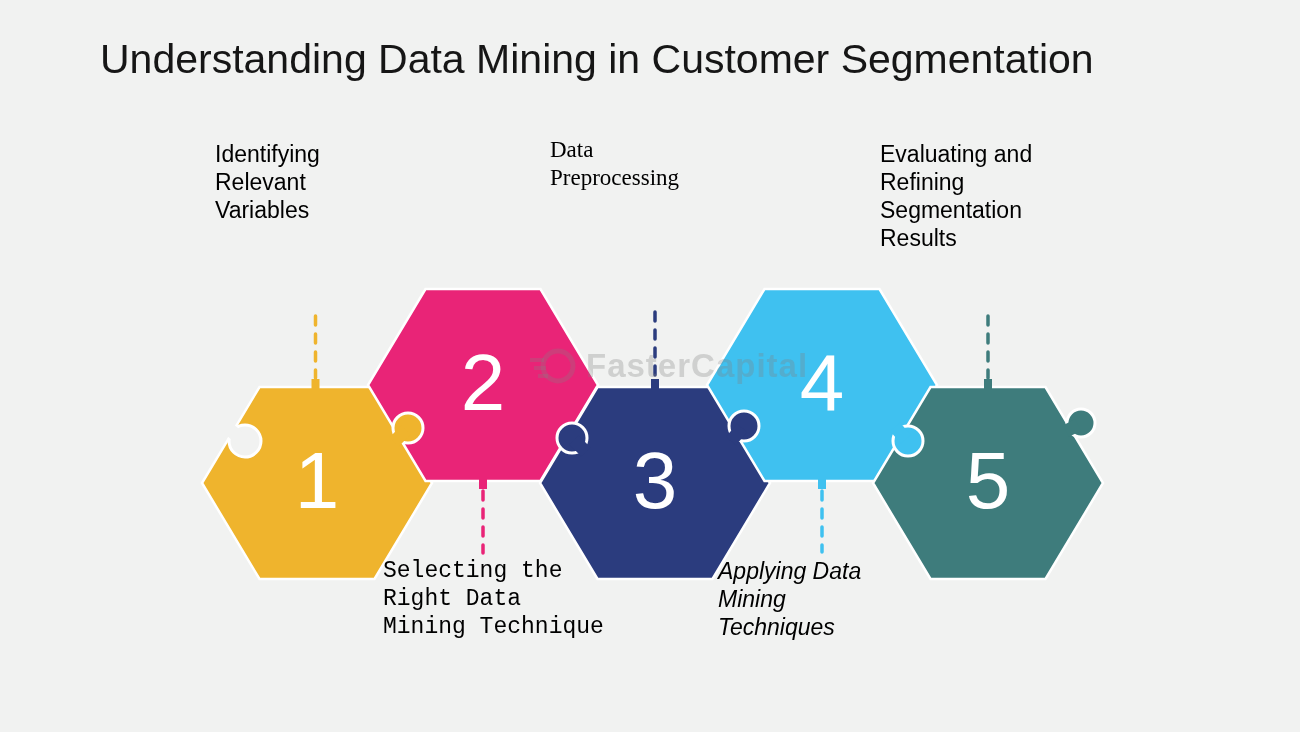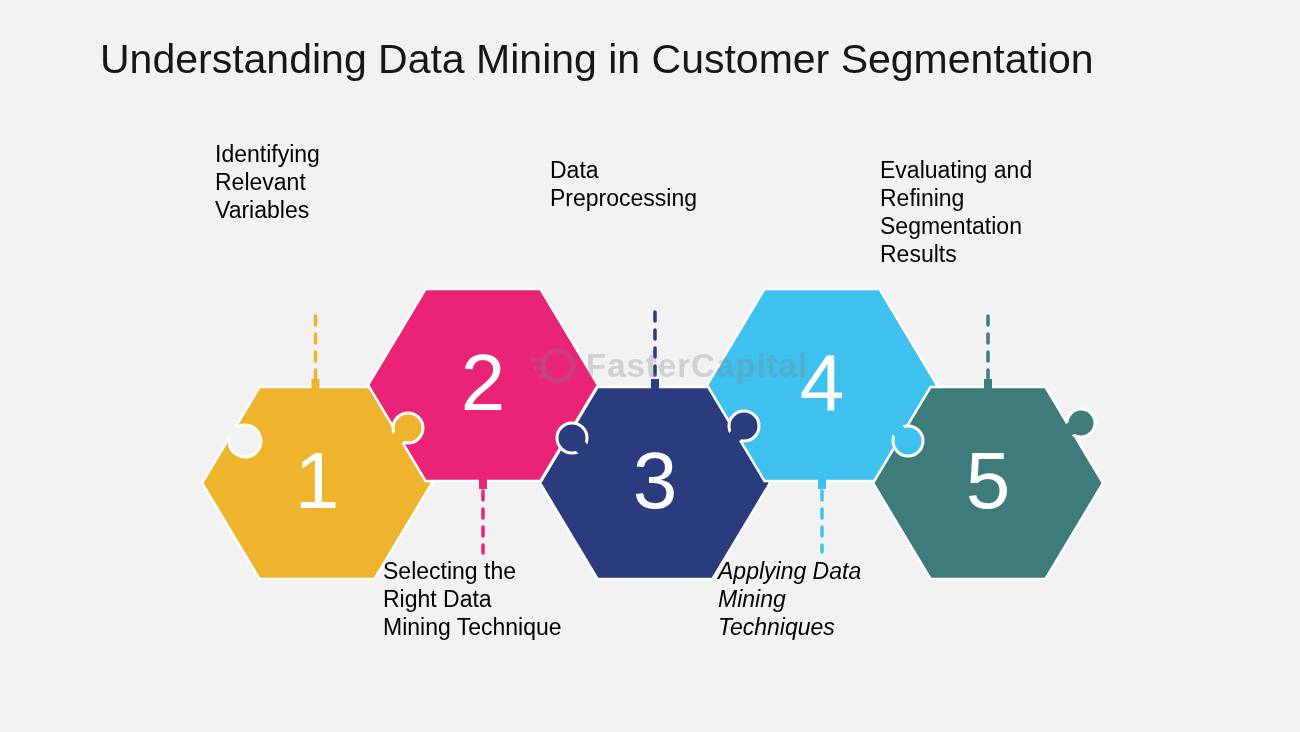--- a/index.html
+++ b/index.html
@@ -30,23 +30,23 @@
   .watermark{
     position:absolute;left:528px;top:340px;
     display:flex;align-items:center;gap:6px;
     color:rgba(128,128,128,0.30);
     font-size:33px;font-weight:bold;letter-spacing:1px;
     pointer-events:none;
   }
   .wm-logo{opacity:0.9;}
   
   .lbl-1{left:215px;top:140px;}
-  .lbl-3{left:550px;top:156px;}
-  .lbl-5{left:880px;top:156px;}
-  .lbl-2{left:383px;top:557px;}
+  .lbl-3{left:550px;top:136px;font-family:Liberation Serif, serif;}
+  .lbl-5{left:880px;top:140px;}
+  .lbl-2{left:383px;top:557px;font-family:Liberation Mono, monospace;}
   .lbl-4{left:718px;top:557px;font-style:italic;}
   
   .num-1{left:317px;top:484px;}
   .num-2{left:483px;top:386px;}
   .num-3{left:655px;top:484px;}
   .num-4{left:822px;top:386px;}
   .num-5{left:988px;top:484px;}
 </style>
 </head>
 <body>

